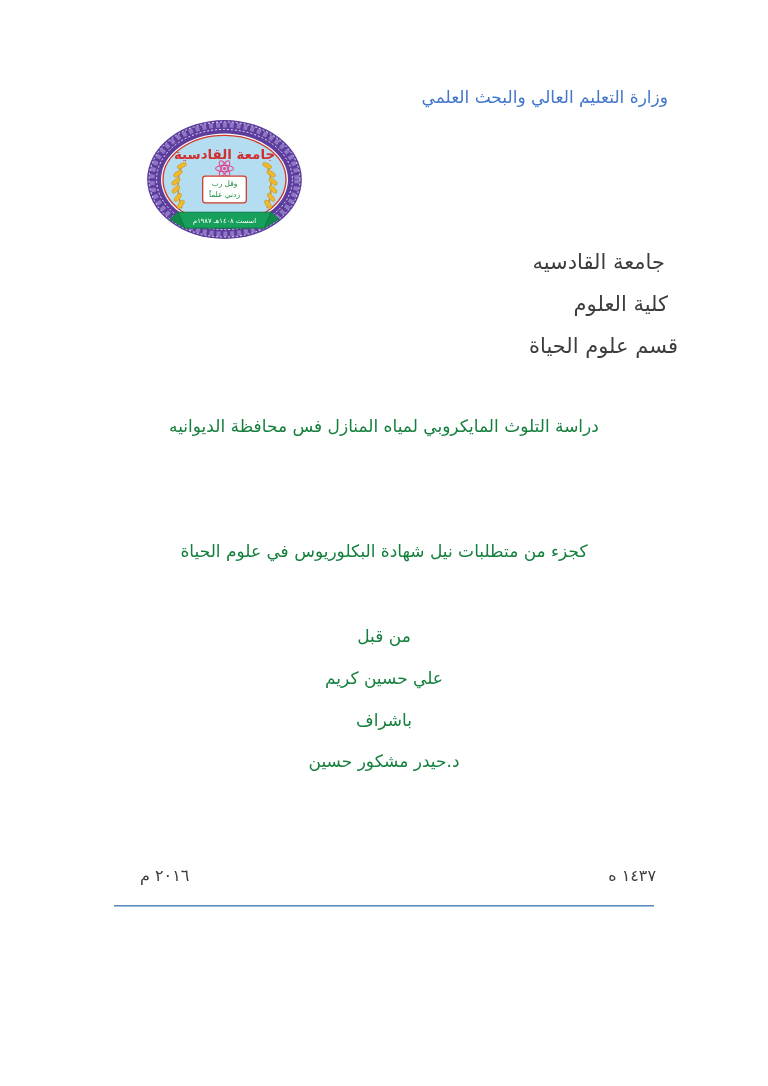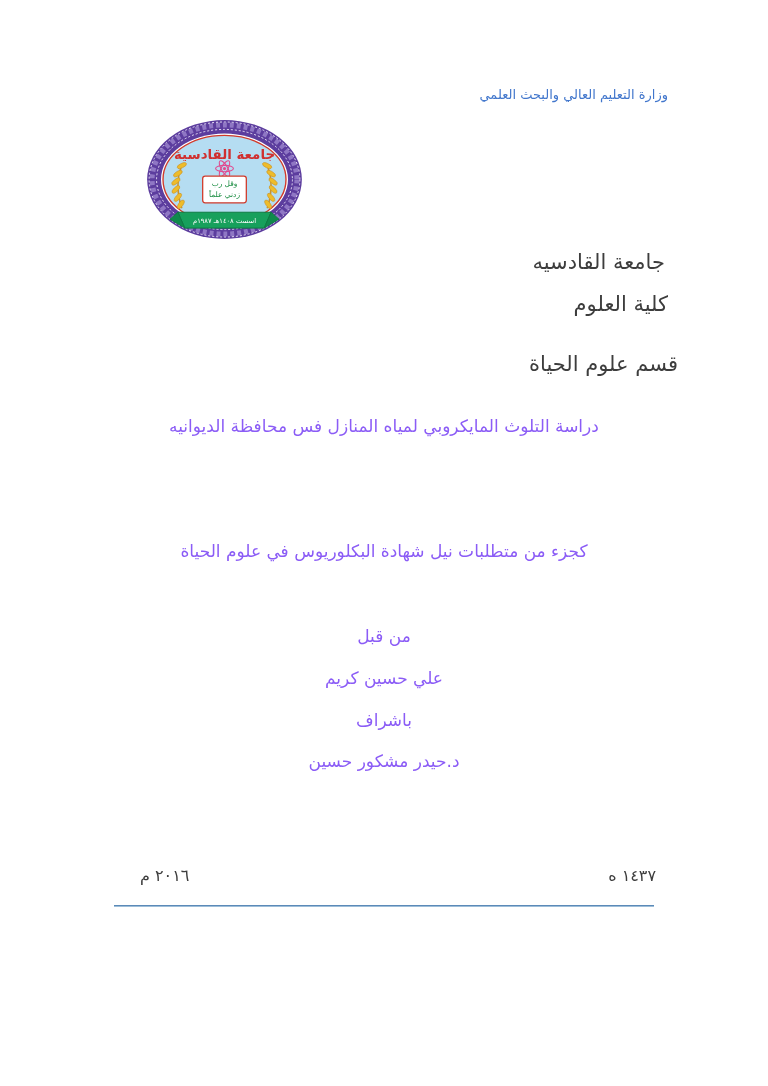--- a/index.html
+++ b/index.html
@@ -9,29 +9,29 @@
     width:768px; height:1086px;
     background:#ffffff;
     overflow:hidden;
     font-family:"DejaVu Sans", sans-serif;
     color:#3d3d3d;
   }
   .rtl { direction:rtl; unicode-bidi:embed; }
   .abs { position:absolute; white-space:nowrap; }
   .ministry {
     top:87px; right:100px;
-    font-size:13px; color:#4176cc;
+    font-size:17px; color:#4176cc;
   }
   .inst { font-size:21px; color:#3d3d3d; }
   .uni  { top:250px; right:103px; }
   .col  { top:292px; right:100px; }
-  .dep  { top:352px; right:90px; }
+  .dep  { top:334px; right:90px; }
   .centerline {
     left:0; width:768px; text-align:center;
-    font-size:17px; color:#8b5cf6;
+    font-size:17px; color:#15803d;
   }
   .title-line { top:416px; font-size:17px; }
   .sub1 { top:499px; }
   .sub2 { top:541px; }
   .by   { top:626px; }
   .stud { top:668px; }
   .sup  { top:710px; }
   .supn { top:751px; }
   .year { top:866px; font-size:16px; color:#3d3d3d;margin-left:32px; }
   .year-h { right:112px; }

